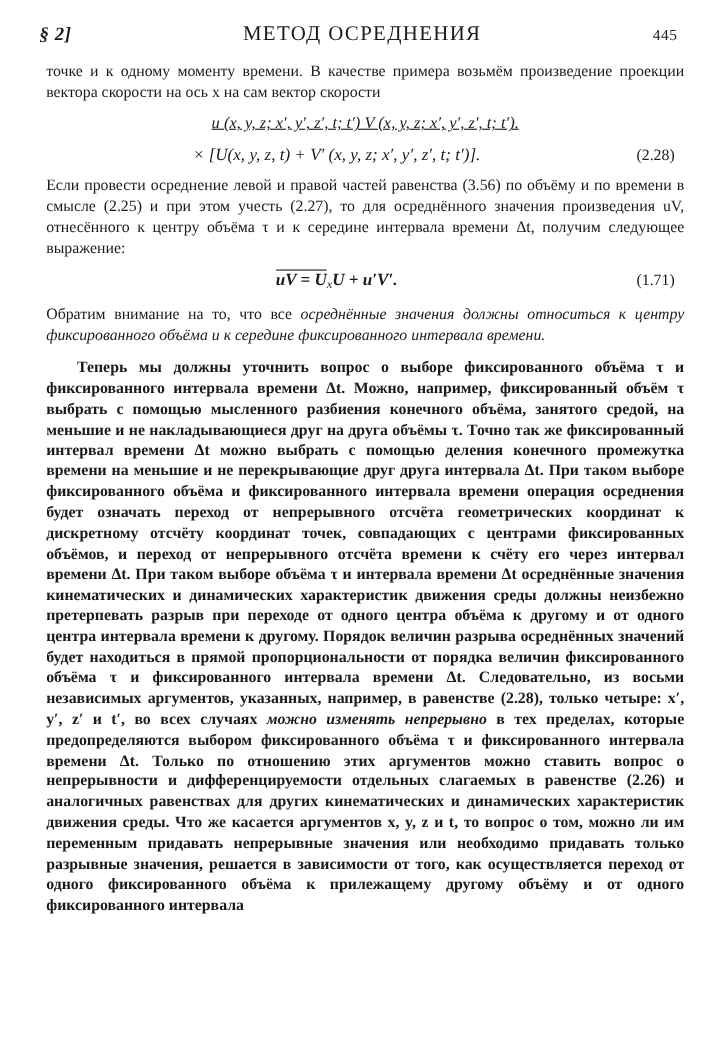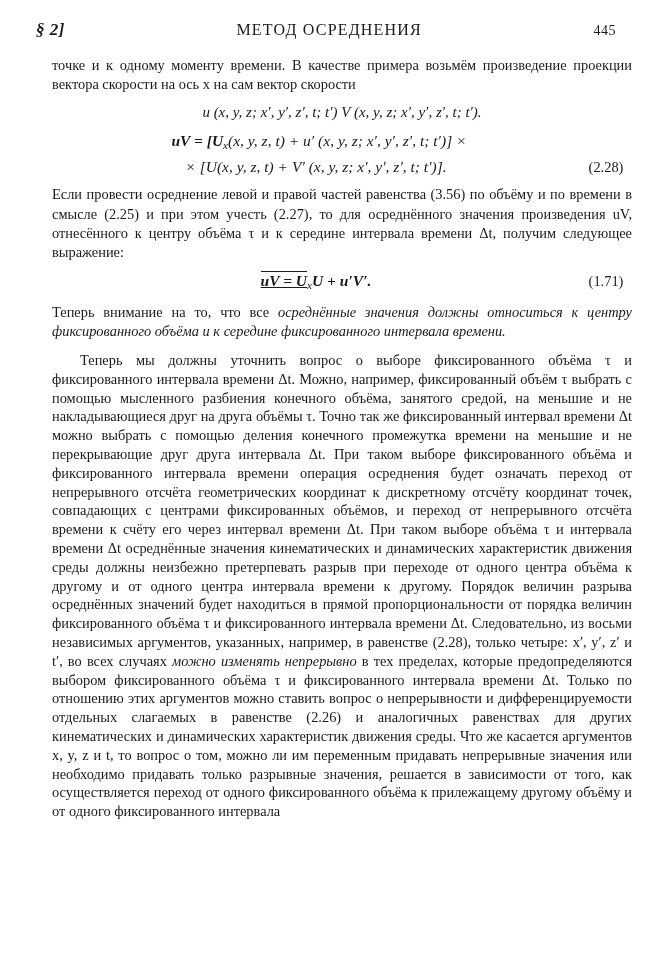--- a/index.html
+++ b/index.html
@@ -34,52 +34,53 @@
     justify-content: space-between;
     font-size: 15px;
   }
   .header-left {
     font-weight: bold;
     font-style: italic;
     font-size: 17px;
     letter-spacing: 0.5px;
   }
   .header-center {
-    font-size: 16px;
+    font-size: 19px;
     letter-spacing: 1.2px;
     text-align: center;
     flex: 1;
   }
   .header-right {
     font-size: 14px;
     letter-spacing: 0.5px;
   }
   .content {
     position: absolute;
-    left: 52px;
+    left: 42px;
     top: 56px;
     width: 580px;
     font-size: 14.4px;
     line-height: 1.33;
   }
   p {
     margin: 0 0 0 0;
     text-align: justify;
     text-justify: inter-word;
   }
   .p-block {
     margin-bottom: 9px;
   }
   .indent {
     text-indent: 28px;
   }
   .eq {
     text-align: center;
     margin: 7px 0 8px 0;
     font-size: 15px;
+    text-decoration: underline;
   }
   .eq-italic {
     font-style: italic;
   }
   .eq-row {
     display: flex;
     align-items: baseline;
     margin: 4px 0;
     font-size: 15.5px;
   }
@@ -104,79 +105,73 @@
     font-style: italic;
   }
   .ital {
     font-style: italic;
   }
   .ovl {
     border-top: 1px solid #1a1a1a;
     padding-top: 1px;
     display: inline-block;
     line-height: 1.05;
-    text-decoration: underline;
   }
   .emph-block {
     font-style: italic;
   }
   .sub {
     font-size: 0.72em;
     vertical-align: -0.25em;
     font-style: italic;
   }
   .body-text {
     text-align: justify;
   }
   .big-para {
     text-align: justify;
     line-height: 1.305;
+    font-weight: bold;
   }
 </style>
 </head>
 <body>
 
 <div class="page">
 
   <div class="header">
     <span class="header-left">§ 2]</span>
     <span class="header-center">МЕТОД ОСРЕДНЕНИЯ</span>
     <span class="header-right">445</span>
   </div>
 
   <div class="content">
 
     <p class="p-block body-text">точке и к одному моменту времени. В качестве примера возьмём произведение проекции вектора скорости на ось x на сам вектор скорости</p>
 
     <div class="eq eq-italic">u (x, y, z; x′, y′, z′, t; t′) V (x, y, z; x′, y′, z′, t; t′).</div>
 
 
-    <div class="eq-row">
-      <span class="eq-body eq-left">
-        <span class="bold-it">uV = [U</span><span class="sub">x</span><span class="ital">(x, y, z, t) + u′ (x, y, z; x′, y′, z′, t; t′)] ×</span>
-      </span>
-      <span class="eq-num"></span>
-    </div>
 
     <div class="eq-row">
       <span class="eq-body eq-center-2 ital">× [U(x, y, z, t) + V′ (x, y, z; x′, y′, z′, t; t′)].</span>
       <span class="eq-num">(2.28)</span>
     </div>
 
     <p class="p-block body-text" style="margin-top:8px">Если провести осреднение левой и правой частей равенства (3.56) по объёму и по времени в смысле (2.25) и при этом учесть (2.27), то для осреднённого значения произведения uV, отнесённого к центру объёма τ и к середине интервала времени Δt, получим следующее выражение:</p>
 
     <div class="eq-row" style="margin-top:6px;margin-bottom:10px">
       <span class="eq-body eq-center-2">
         <span class="bold-it ovl">uV = U</span><span class="sub">x</span><span class="bold-it">U + u′V′.</span>
       </span>
       <span class="eq-num">(1.71)</span>
     </div>
 
     <p class="p-block body-text">
-      <span>Теперь внимание на то, что все </span><span class="emph-block">осреднённые значения должны относиться к центру фиксированного объёма и к середине фиксированного интервала времени.</span>
+      <span>Обратим внимание на то, что все </span><span class="emph-block">осреднённые значения должны относиться к центру фиксированного объёма и к середине фиксированного интервала времени.</span>
     </p>
 
     <p class="big-para indent" style="margin-top:10px">
       <span>Теперь мы должны уточнить вопрос о выборе фиксированного объёма τ и фиксированного интервала времени Δt. Можно, например, фиксированный объём τ выбрать с помощью мысленного разбиения конечного объёма, занятого средой, на меньшие и не накладывающиеся друг на друга объёмы τ. Точно так же фиксированный интервал времени Δt можно выбрать с помощью деления конечного промежутка времени на меньшие и не перекрывающие друг друга интервала Δt. При таком выборе фиксированного объёма и фиксированного интервала времени операция осреднения будет означать переход от непрерывного отсчёта геометрических координат к дискретному отсчёту координат точек, совпадающих с центрами фиксированных объёмов, и переход от непрерывного отсчёта времени к счёту его через интервал времени Δt. При таком выборе объёма τ и интервала времени Δt осреднённые значения кинематических и динамических характеристик движения среды должны неизбежно претерпевать разрыв при переходе от одного центра объёма к другому и от одного центра интервала времени к другому. Порядок величин разрыва осреднённых значений будет находиться в прямой пропорциональности от порядка величин фиксированного объёма τ и фиксированного интервала времени Δt. Следовательно, из восьми независимых аргументов, указанных, например, в равенстве (2.28), только четыре: x′, y′, z′ и t′, во всех случаях </span><span class="ital">можно изменять непрерывно</span><span> в тех пределах, которые предопределяются выбором фиксированного объёма τ и фиксированного интервала времени Δt. Только по отношению этих аргументов можно ставить вопрос о непрерывности и дифференцируемости отдельных слагаемых в равенстве (2.26) и аналогичных равенствах для других кинематических и динамических характеристик движения среды. Что же касается аргументов x, y, z и t, то вопрос о том, можно ли им переменным придавать непрерывные значения или необходимо придавать только разрывные значения, решается в зависимости от того, как осуществляется переход от одного фиксированного объёма к прилежащему другому объёму и от одного фиксированного интервала</span>
     </p>
 
   </div>
 </div>
 
 </body></html>

